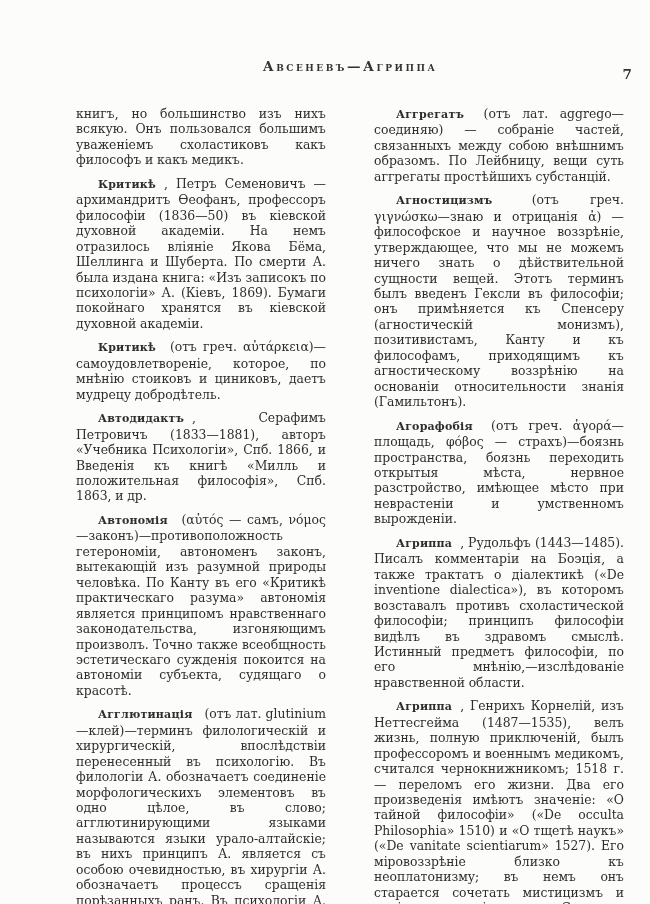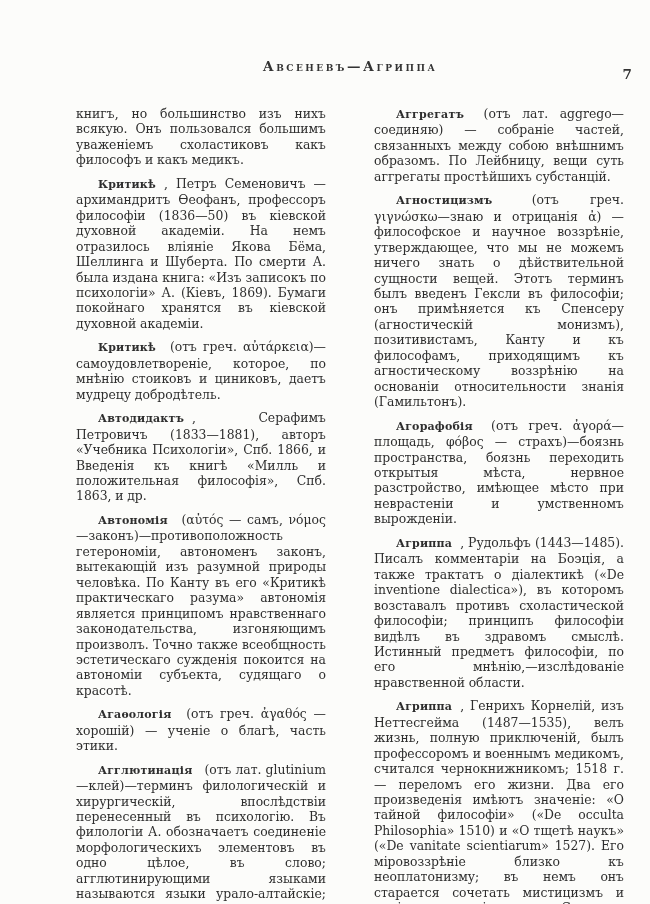--- a/index.html
+++ b/index.html
@@ -65,21 +65,20 @@
     <span>Авсеневъ—Агриппа</span>
     <span class="page-number">7</span>
   </div>
   <div class="columns">
     <div class="column">
         <p class="entry no-indent">книгъ, но большинство изъ нихъ всякую. Онъ пользовался большимъ уваженіемъ схоластиковъ какъ философъ и какъ медикъ.</p>
         <p class="entry"><b class="headword">Критикѣ</b>, Петръ Семеновичъ — архимандритъ Ѳеофанъ, профессоръ философіи (1836—50) въ кіевской духовной академіи. На немъ отразилось вліяніе Якова Бёма, Шеллинга и Шуберта. По смерти А. была издана книга: «Изъ записокъ по психологіи» А. (Кіевъ, 1869). Бумаги покойнаго хранятся въ кіевской духовной академіи.</p>
         <p class="entry"><b class="headword">Критикѣ</b> (отъ греч. αὐτάρκεια)—самоудовлетвореніе, которое, по мнѣнію стоиковъ и циниковъ, даетъ мудрецу добродѣтель.</p>
         <p class="entry"><b class="headword">Автодидактъ</b>, Серафимъ Петровичъ (1833—1881), авторъ «Учебника Психологіи», Спб. 1866, и Введенія къ книгѣ «Милль и положительная философія», Спб. 1863, и др.</p>
         <p class="entry"><b class="headword">Автономія</b> (αὐτός — самъ, νόμος—законъ)—противоположность гетерономіи, автономенъ законъ, вытекающій изъ разумной природы человѣка. По Канту въ его «Критикѣ практическаго разума» автономія является принципомъ нравственнаго законодательства, изгоняющимъ произволъ. Точно также всеобщность эстетическаго сужденія покоится на автономіи субъекта, судящаго о красотѣ.</p>
-        <p class="entry"><b class="headword">Агаѳологія</b> (отъ греч. ἀγαθός — хорошій) — ученіе о благѣ, часть этики.</p>
         <p class="entry"><b class="headword">Агглютинація</b> (отъ лат. glutinium—клей)—терминъ филологическій и хирургическій, впослѣдствіи перенесенный въ психологію. Въ филологіи А. обозначаетъ соединеніе морфологическихъ элементовъ въ одно цѣлое, въ слово; агглютинирующими языками называются языки урало-алтайскіе; въ нихъ принципъ А. является съ особою очевидностью, въ хирургіи А. обозначаетъ процессъ сращенія порѣзанныхъ ранъ. Въ психологіи А. обозначается та форма ассоціаціи, при которой различные элементы представленія такъ тѣсно соединяются, что теряютъ всякую самостоятельность. У нѣкоторыхъ психологовъ А. обозначаетъ простѣйшую форму апперцептивной связи.</p>
       </div>
     <div class="column">
         <p class="entry"><b class="headword">Аггрегатъ</b> (отъ лат. aggrego—соединяю) — собраніе частей, связанныхъ между собою внѣшнимъ образомъ. По Лейбницу, вещи суть аггрегаты простѣйшихъ субстанцій.</p>
         <p class="entry"><b class="headword">Агностицизмъ</b> (отъ греч. γιγνώσκω—знаю и отрицанія ἀ) — философское и научное воззрѣніе, утверждающее, что мы не можемъ ничего знать о дѣйствительной сущности вещей. Этотъ терминъ былъ введенъ Гексли въ философіи; онъ примѣняется къ Спенсеру (агностическій монизмъ), позитивистамъ, Канту и къ философамъ, приходящимъ къ агностическому воззрѣнію на основаніи относительности знанія (Гамильтонъ).</p>
         <p class="entry"><b class="headword">Агорафобія</b> (отъ греч. ἀγορά—площадь, φόβος — страхъ)—боязнь пространства, боязнь переходить открытыя мѣста, нервное разстройство, имѣющее мѣсто при неврастеніи и умственномъ вырожденіи.</p>
         <p class="entry"><b class="headword">Агриппа</b>, Рудольфъ (1443—1485). Писалъ комментаріи на Боэція, а также трактатъ о діалектикѣ («De inventione dialectica»), въ которомъ возставалъ противъ схоластической философіи; принципъ философіи видѣлъ въ здравомъ смыслѣ. Истинный предметъ философіи, по его мнѣнію,—изслѣдованіе нравственной области.</p>
         <p class="entry"><b class="headword">Агриппа</b>, Генрихъ Корнелій, изъ Неттесгейма (1487—1535), велъ жизнь, полную приключеній, былъ профессоромъ и военнымъ медикомъ, считался чернокнижникомъ; 1518 г. — переломъ его жизни. Два его произведенія имѣютъ значеніе: «О тайной философіи» («De occulta Philosophia» 1510) и «О тщетѣ наукъ» («De vanitate scientiarum» 1527). Его міровоззрѣніе близко къ неоплатонизму; въ немъ онъ старается сочетать мистицизмъ и магію съ христіанствомъ. Скепсисъ его направленъ не столько противъ знанія вообще, сколько противъ современнаго ему плачевнаго состоянія знанія. Ср. Morlay, «The life of H. C. Agrippa», London 1856, и Prost, «Corneille Agrippa. Sa vie et ses oeuvres», Paris 1881—1882. 2 vol.</p>
       </div>
   </div>

